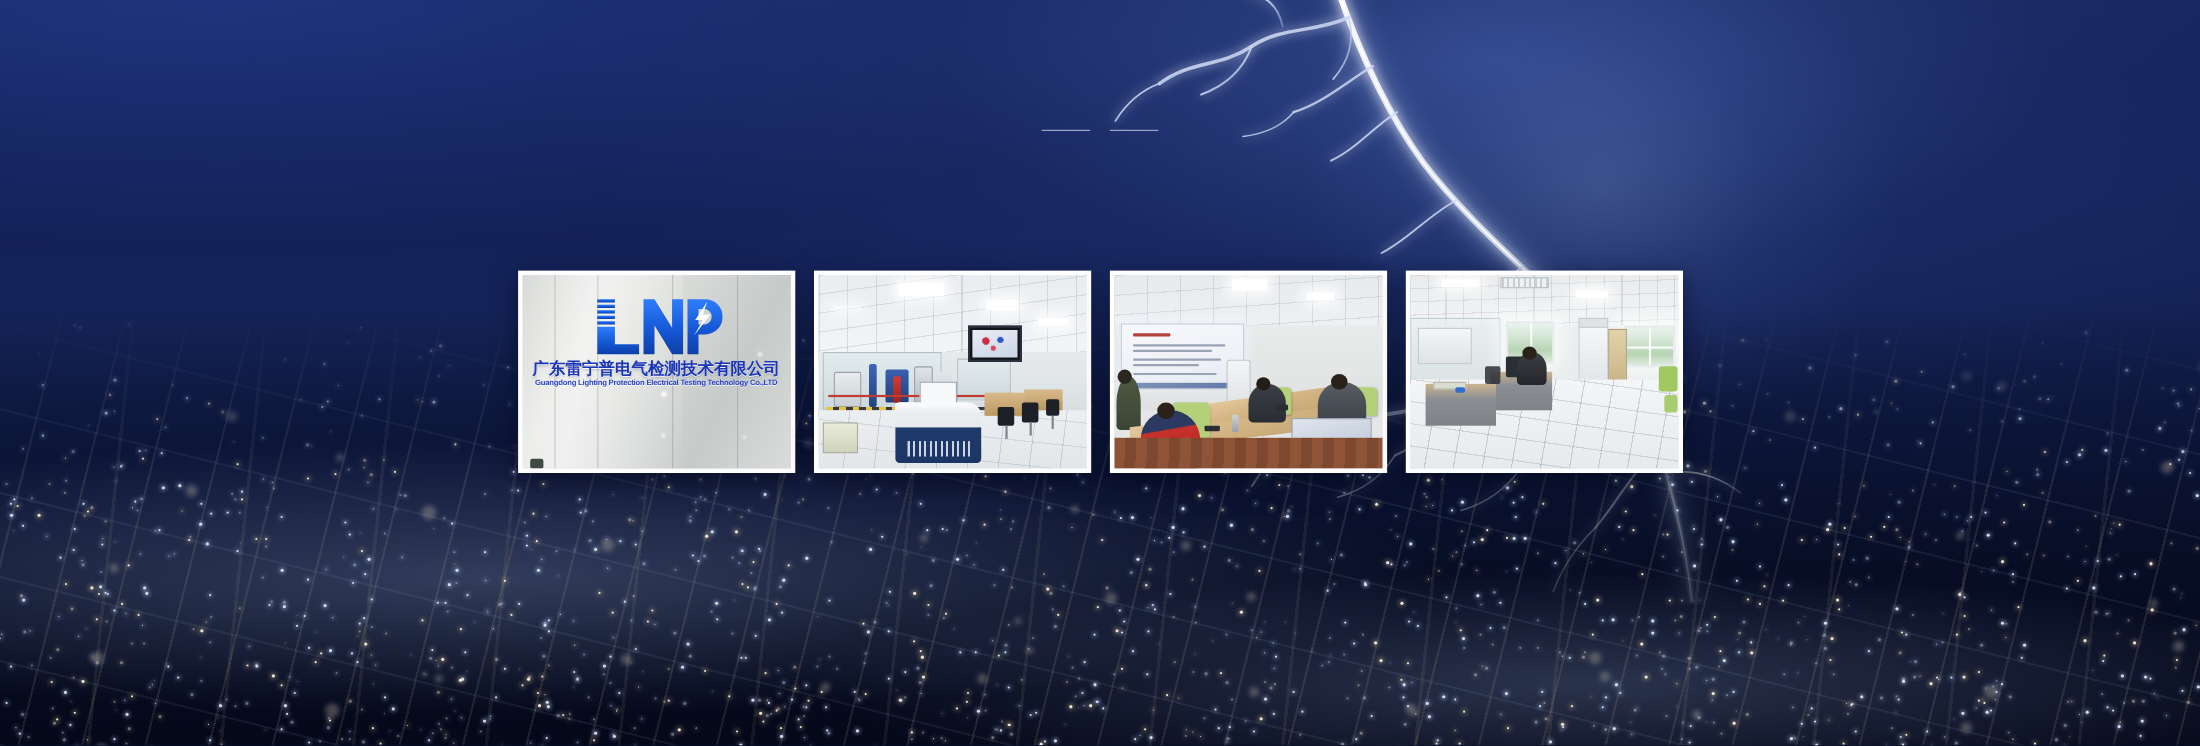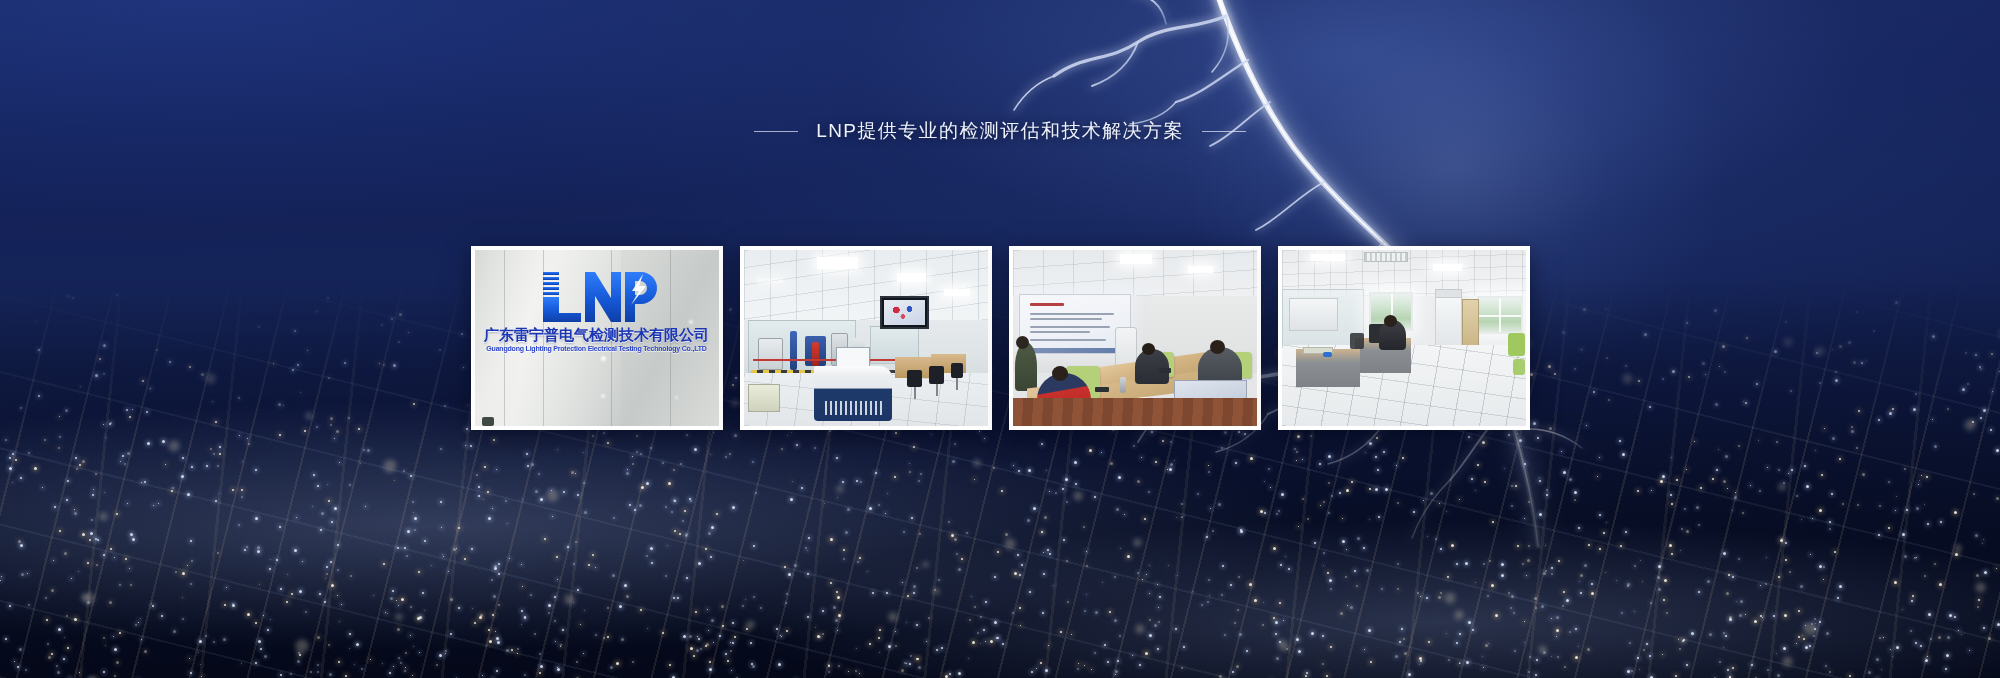--- a/index.html
+++ b/index.html
@@ -1800,21 +1800,20 @@
         <i style="left:1004.8px;top:261.1px;width:10px;height:10px;opacity:.32;filter:blur(2px);background:rgba(230,215,185,0.9)"></i>
         <i style="left:708.1px;top:118.5px;width:5px;height:5px;opacity:.32;filter:blur(2px);background:rgba(230,215,185,0.9)"></i>
         <i style="left:99.7px;top:234.7px;width:7px;height:7px;opacity:.32;filter:blur(2px);background:rgba(230,215,185,0.9)"></i>
         <i style="left:1965.3px;top:142.3px;width:10px;height:10px;opacity:.32;filter:blur(2px);background:rgba(230,215,185,0.9)"></i>
       </div>
   </div>
 
   <div class="copy">
     <div class="sub-wrap">
       <span class="sub-rule"></span>
-      <span class="subtitle">LNP提供专业的检测评估和技术解决方案</span>
       <span class="sub-rule"></span>
     </div>
   </div>
 
   <div class="strip">
 
     <div class="card">
       <div class="shot s1">
         <span class="sheen"></span>
         <span class="panelline" style="left:28%"></span>

